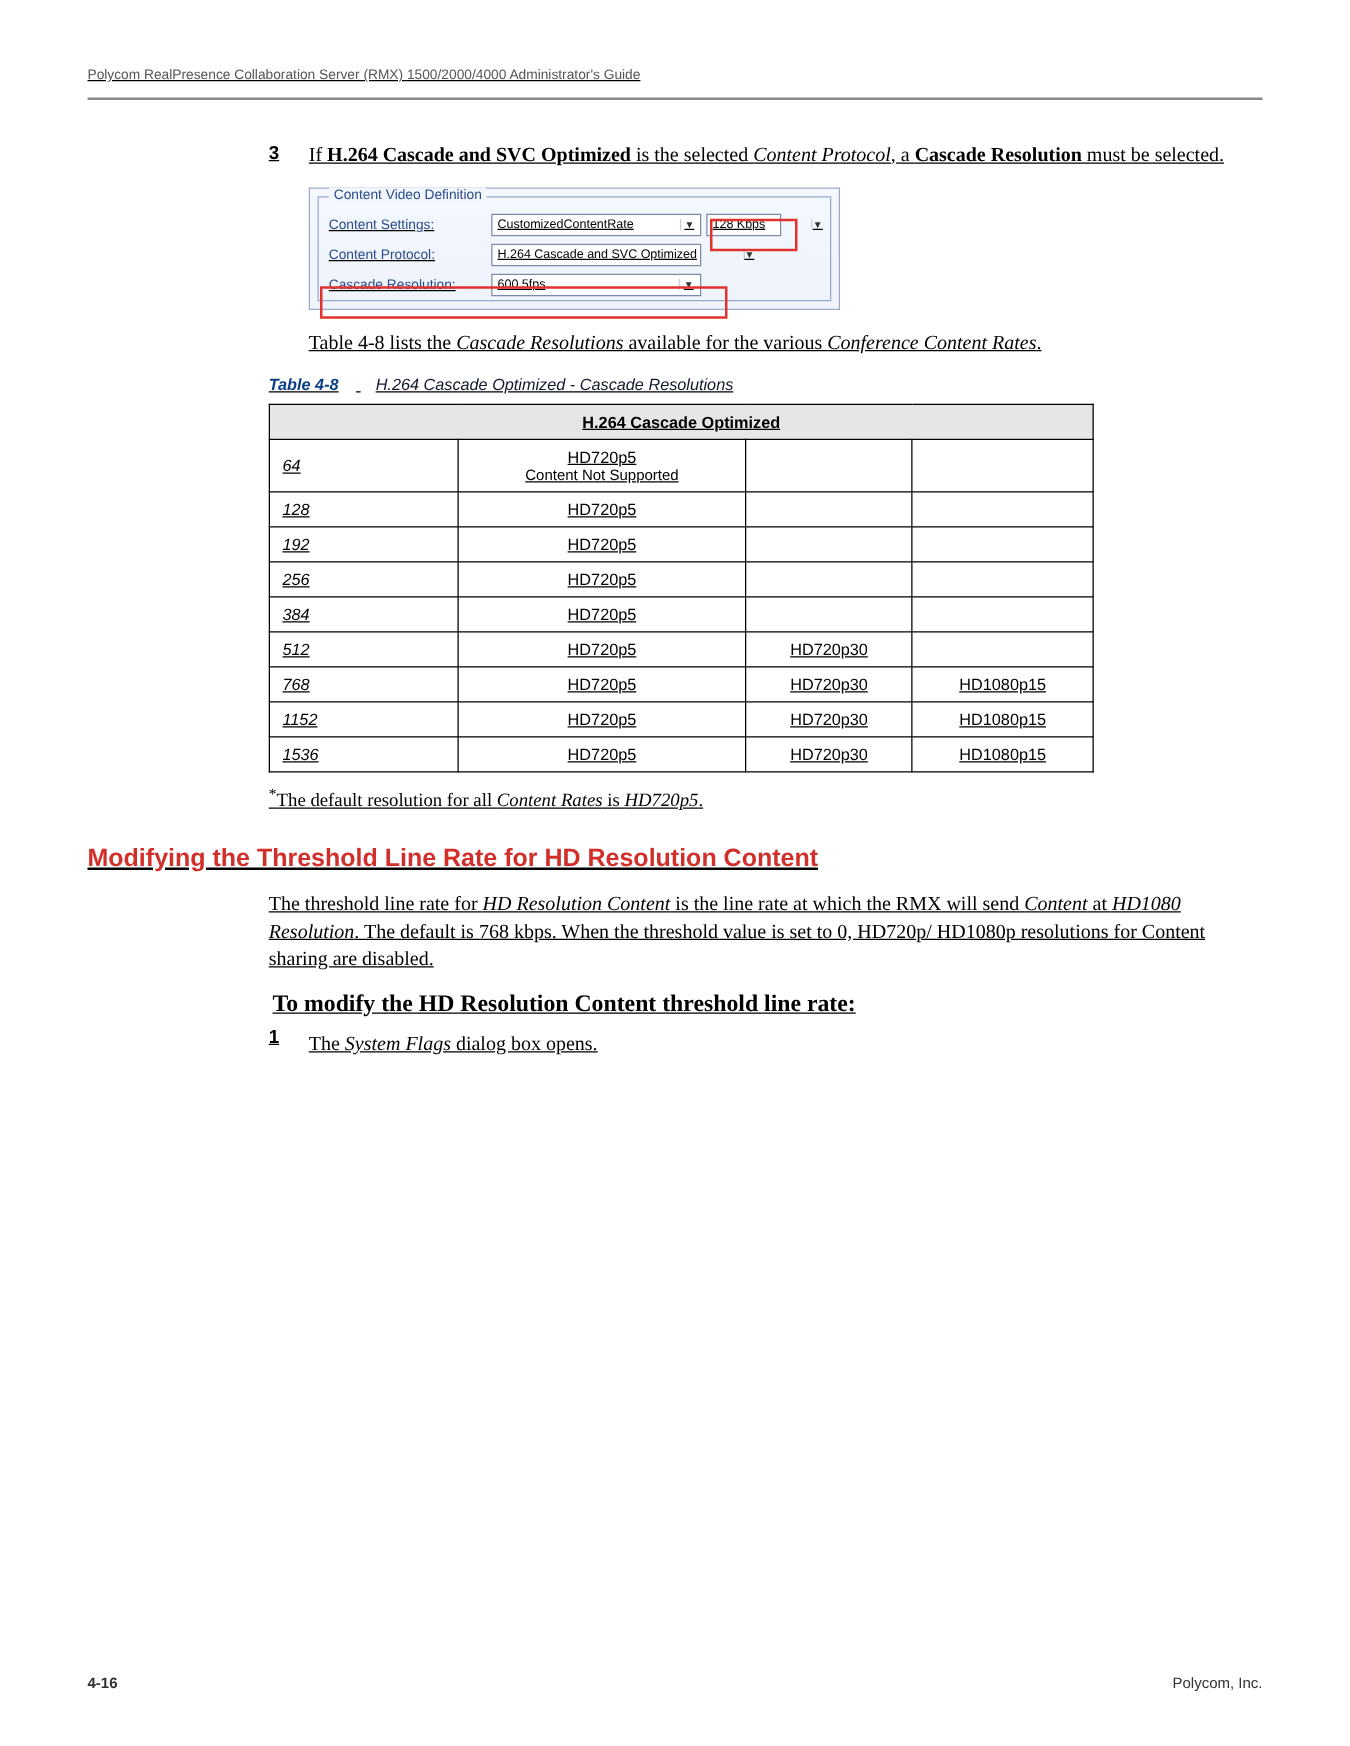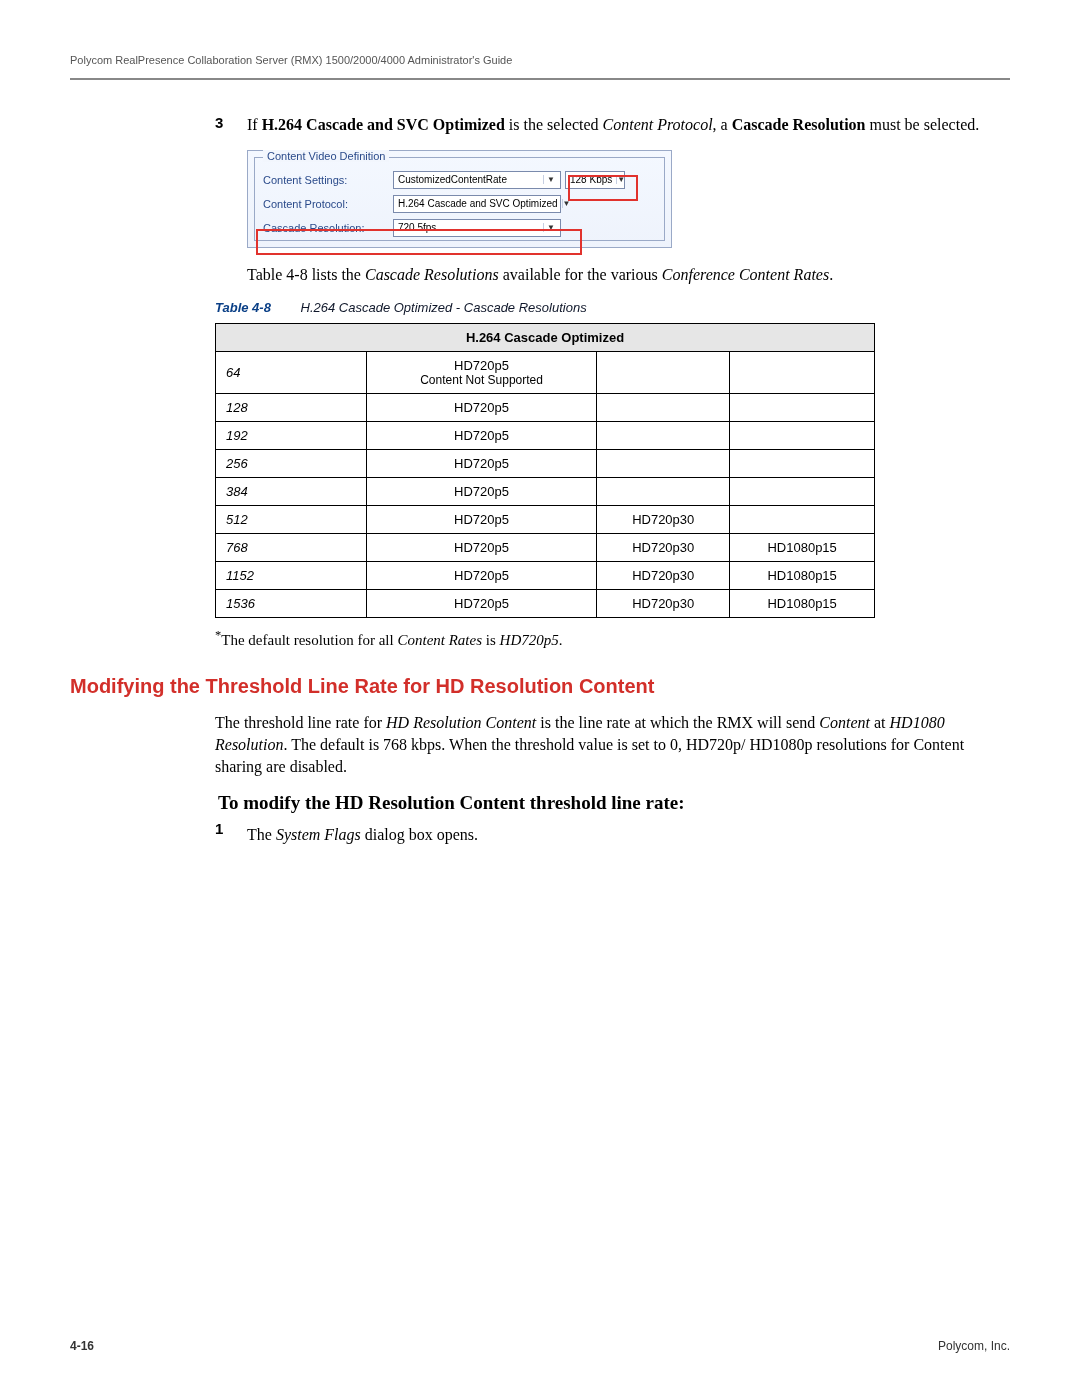--- a/index.html
+++ b/index.html
@@ -9,20 +9,21 @@
     font-size: 15px;
     color: #000;
     background: #fff;
   }
   .page {
     width: 1080px;
     height: 1397px;
     position: relative;
     box-sizing: border-box;
     padding: 54px 70px 0 70px;
+    text-decoration: underline;
   }
   .running-head {
     font-family: Arial, Helvetica, sans-serif;
     font-size: 11px;
     color: #555;
     padding-bottom: 10px;
   }
   .head-rule {
     border: none;
     border-top: 2px solid #888;
@@ -88,20 +89,21 @@
   }
   .ui-dd {
     display: inline-flex;
     align-items: center;
     height: 18px;
     border: 1px solid #7a8aac;
     background: #fff;
     font-size: 10px;
     padding: 0 2px 0 4px;
     box-sizing: border-box;
+    gap: 33px;
   }
   .ui-dd .txt { white-space: nowrap; }
   .ui-dd .arrow {
     width: 14px;
     text-align: center;
     border-left: 1px solid #c6cfe2;
     margin-left: 4px;
     font-size: 8px;
     color: #333;
   }
@@ -228,21 +230,21 @@
           <div class="ui-label">Content Protocol:</div>
           <div class="ui-dd w1">
             <span class="txt">H.264 Cascade and SVC Optimized</span>
             <span class="arrow">▼</span>
           </div>
         </div>
 
         <div class="ui-row">
           <div class="ui-label">Cascade Resolution:</div>
           <div class="ui-dd w1">
-            <span class="txt">720 5fps</span>
+            <span class="txt">600 5fps</span>
             <span class="arrow">▼</span>
           </div>
         </div>
       </div>
 
       <div class="ui-hi" style="left:8px; top:78px; width:322px; height:22px;"></div>
       <div class="ui-hi" style="left:320px; top:24px; width:66px; height:22px;"></div>
     </div>
 
     <div class="caption-line">

